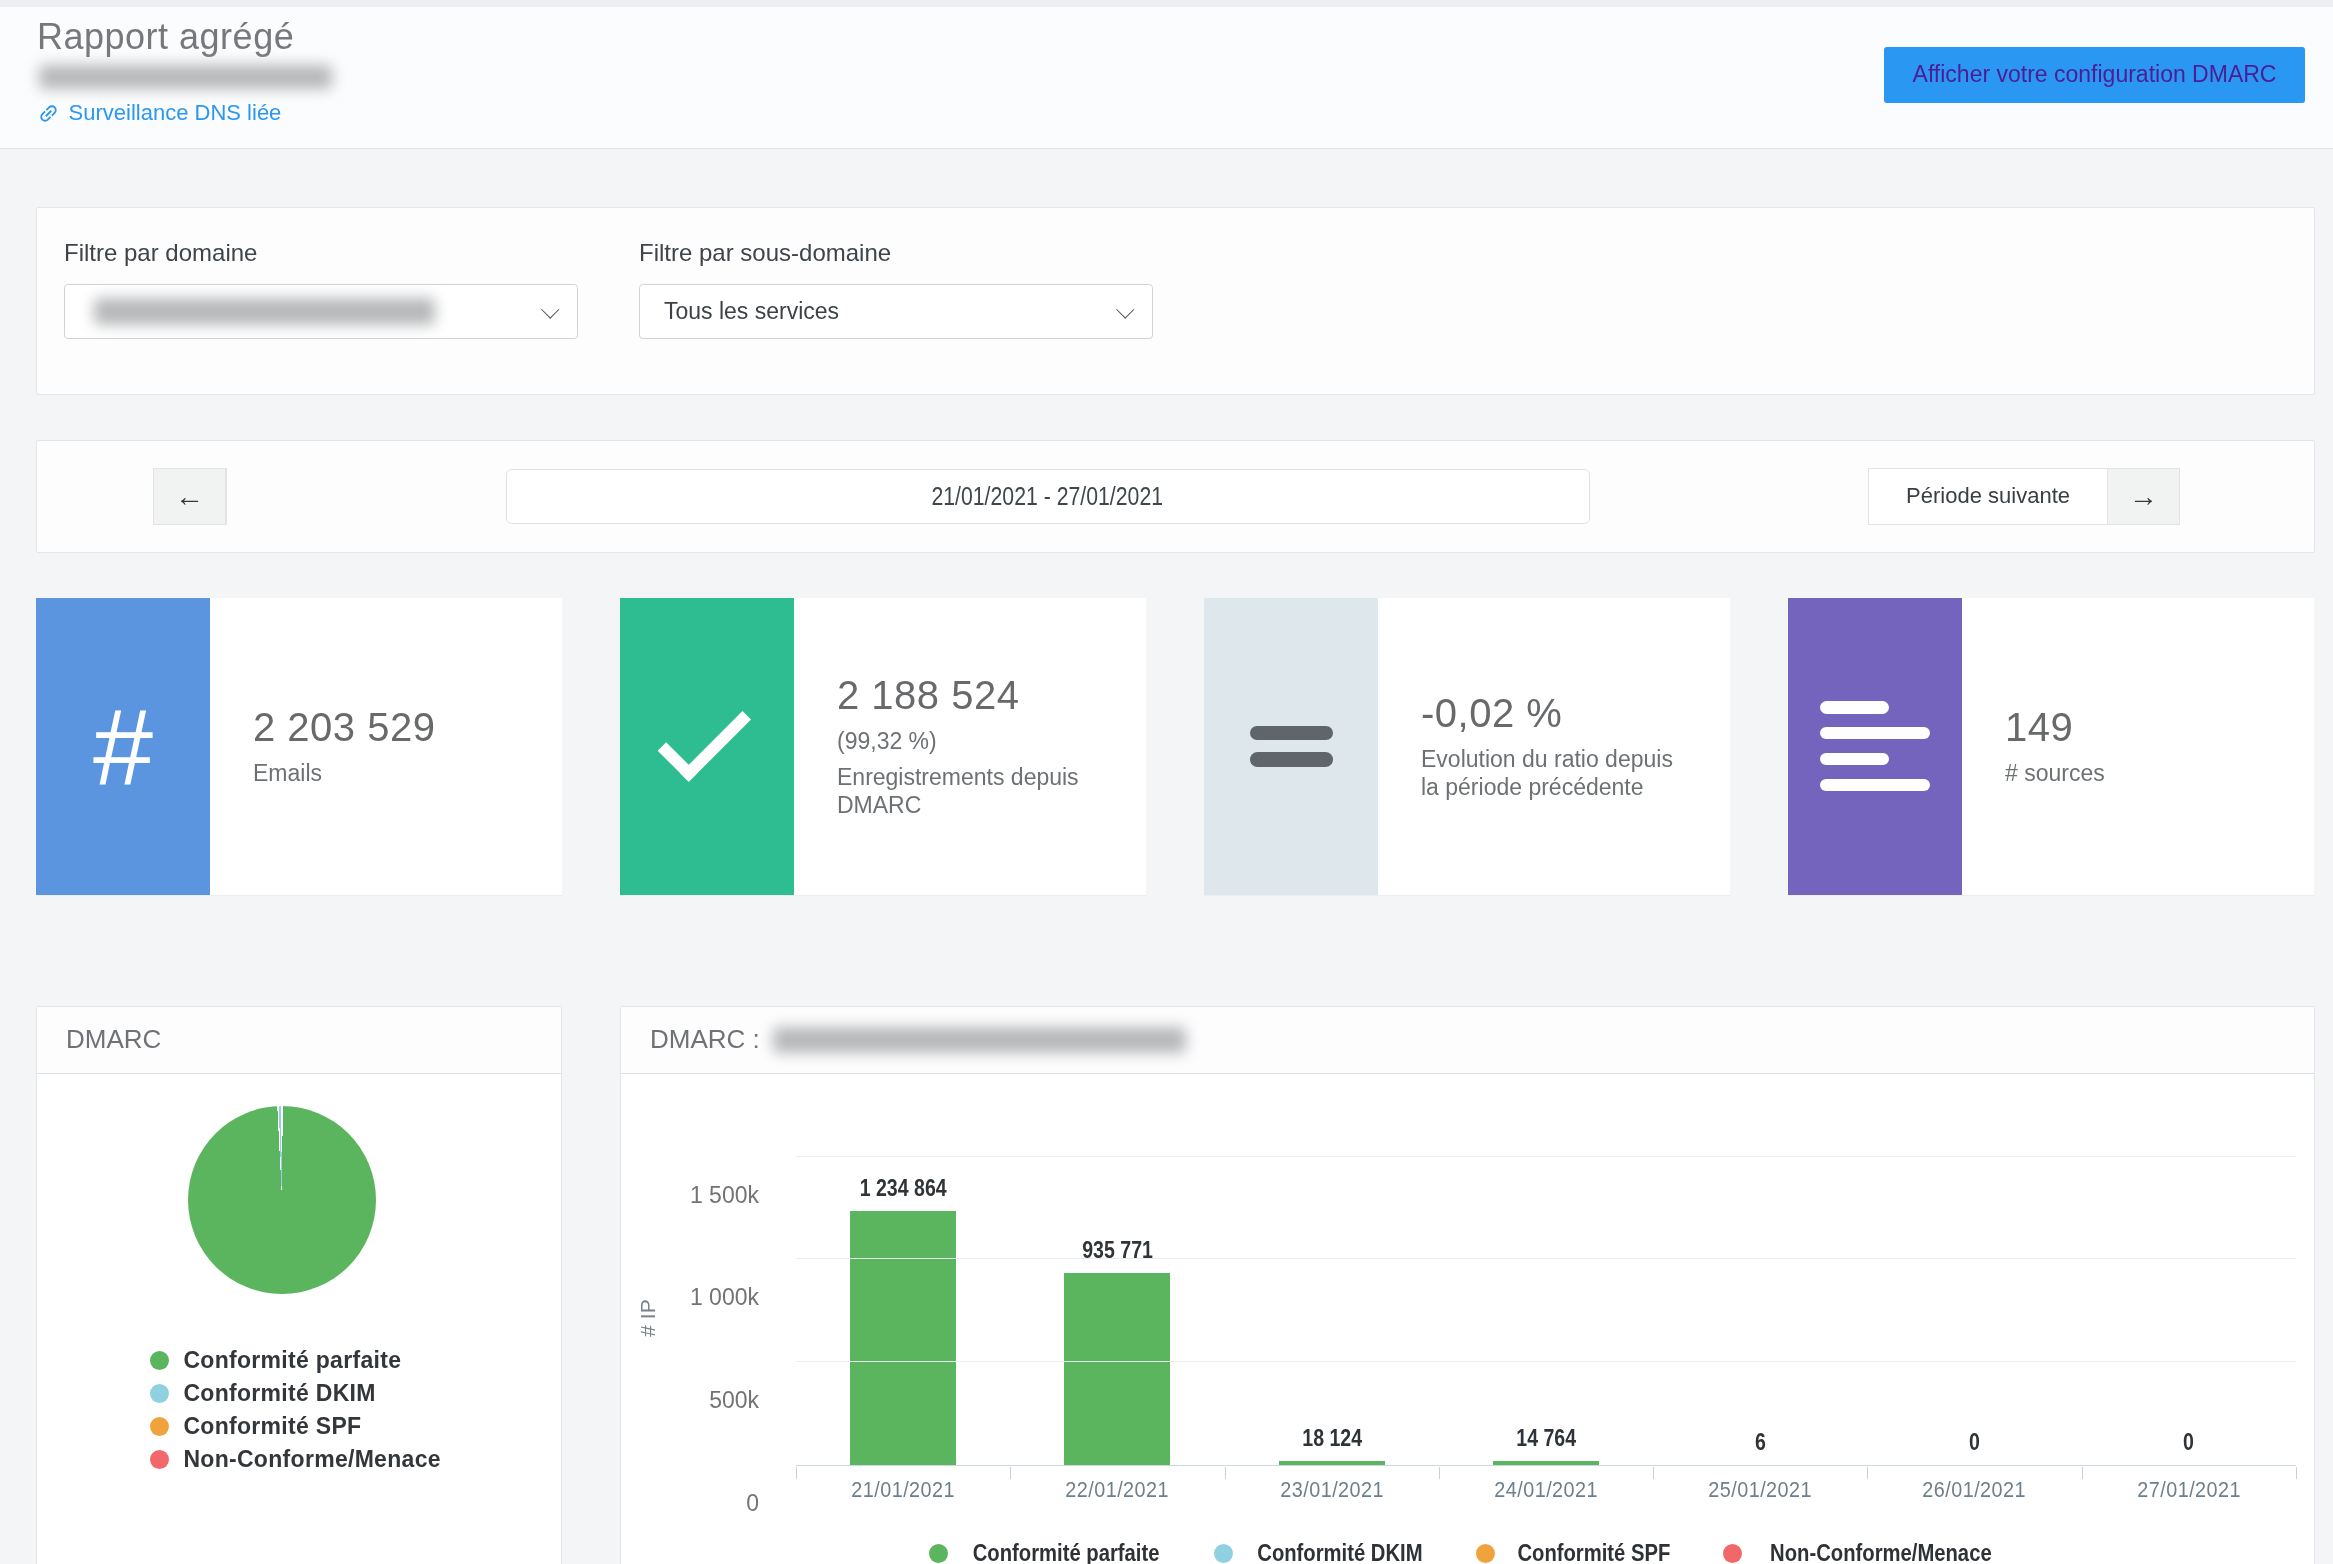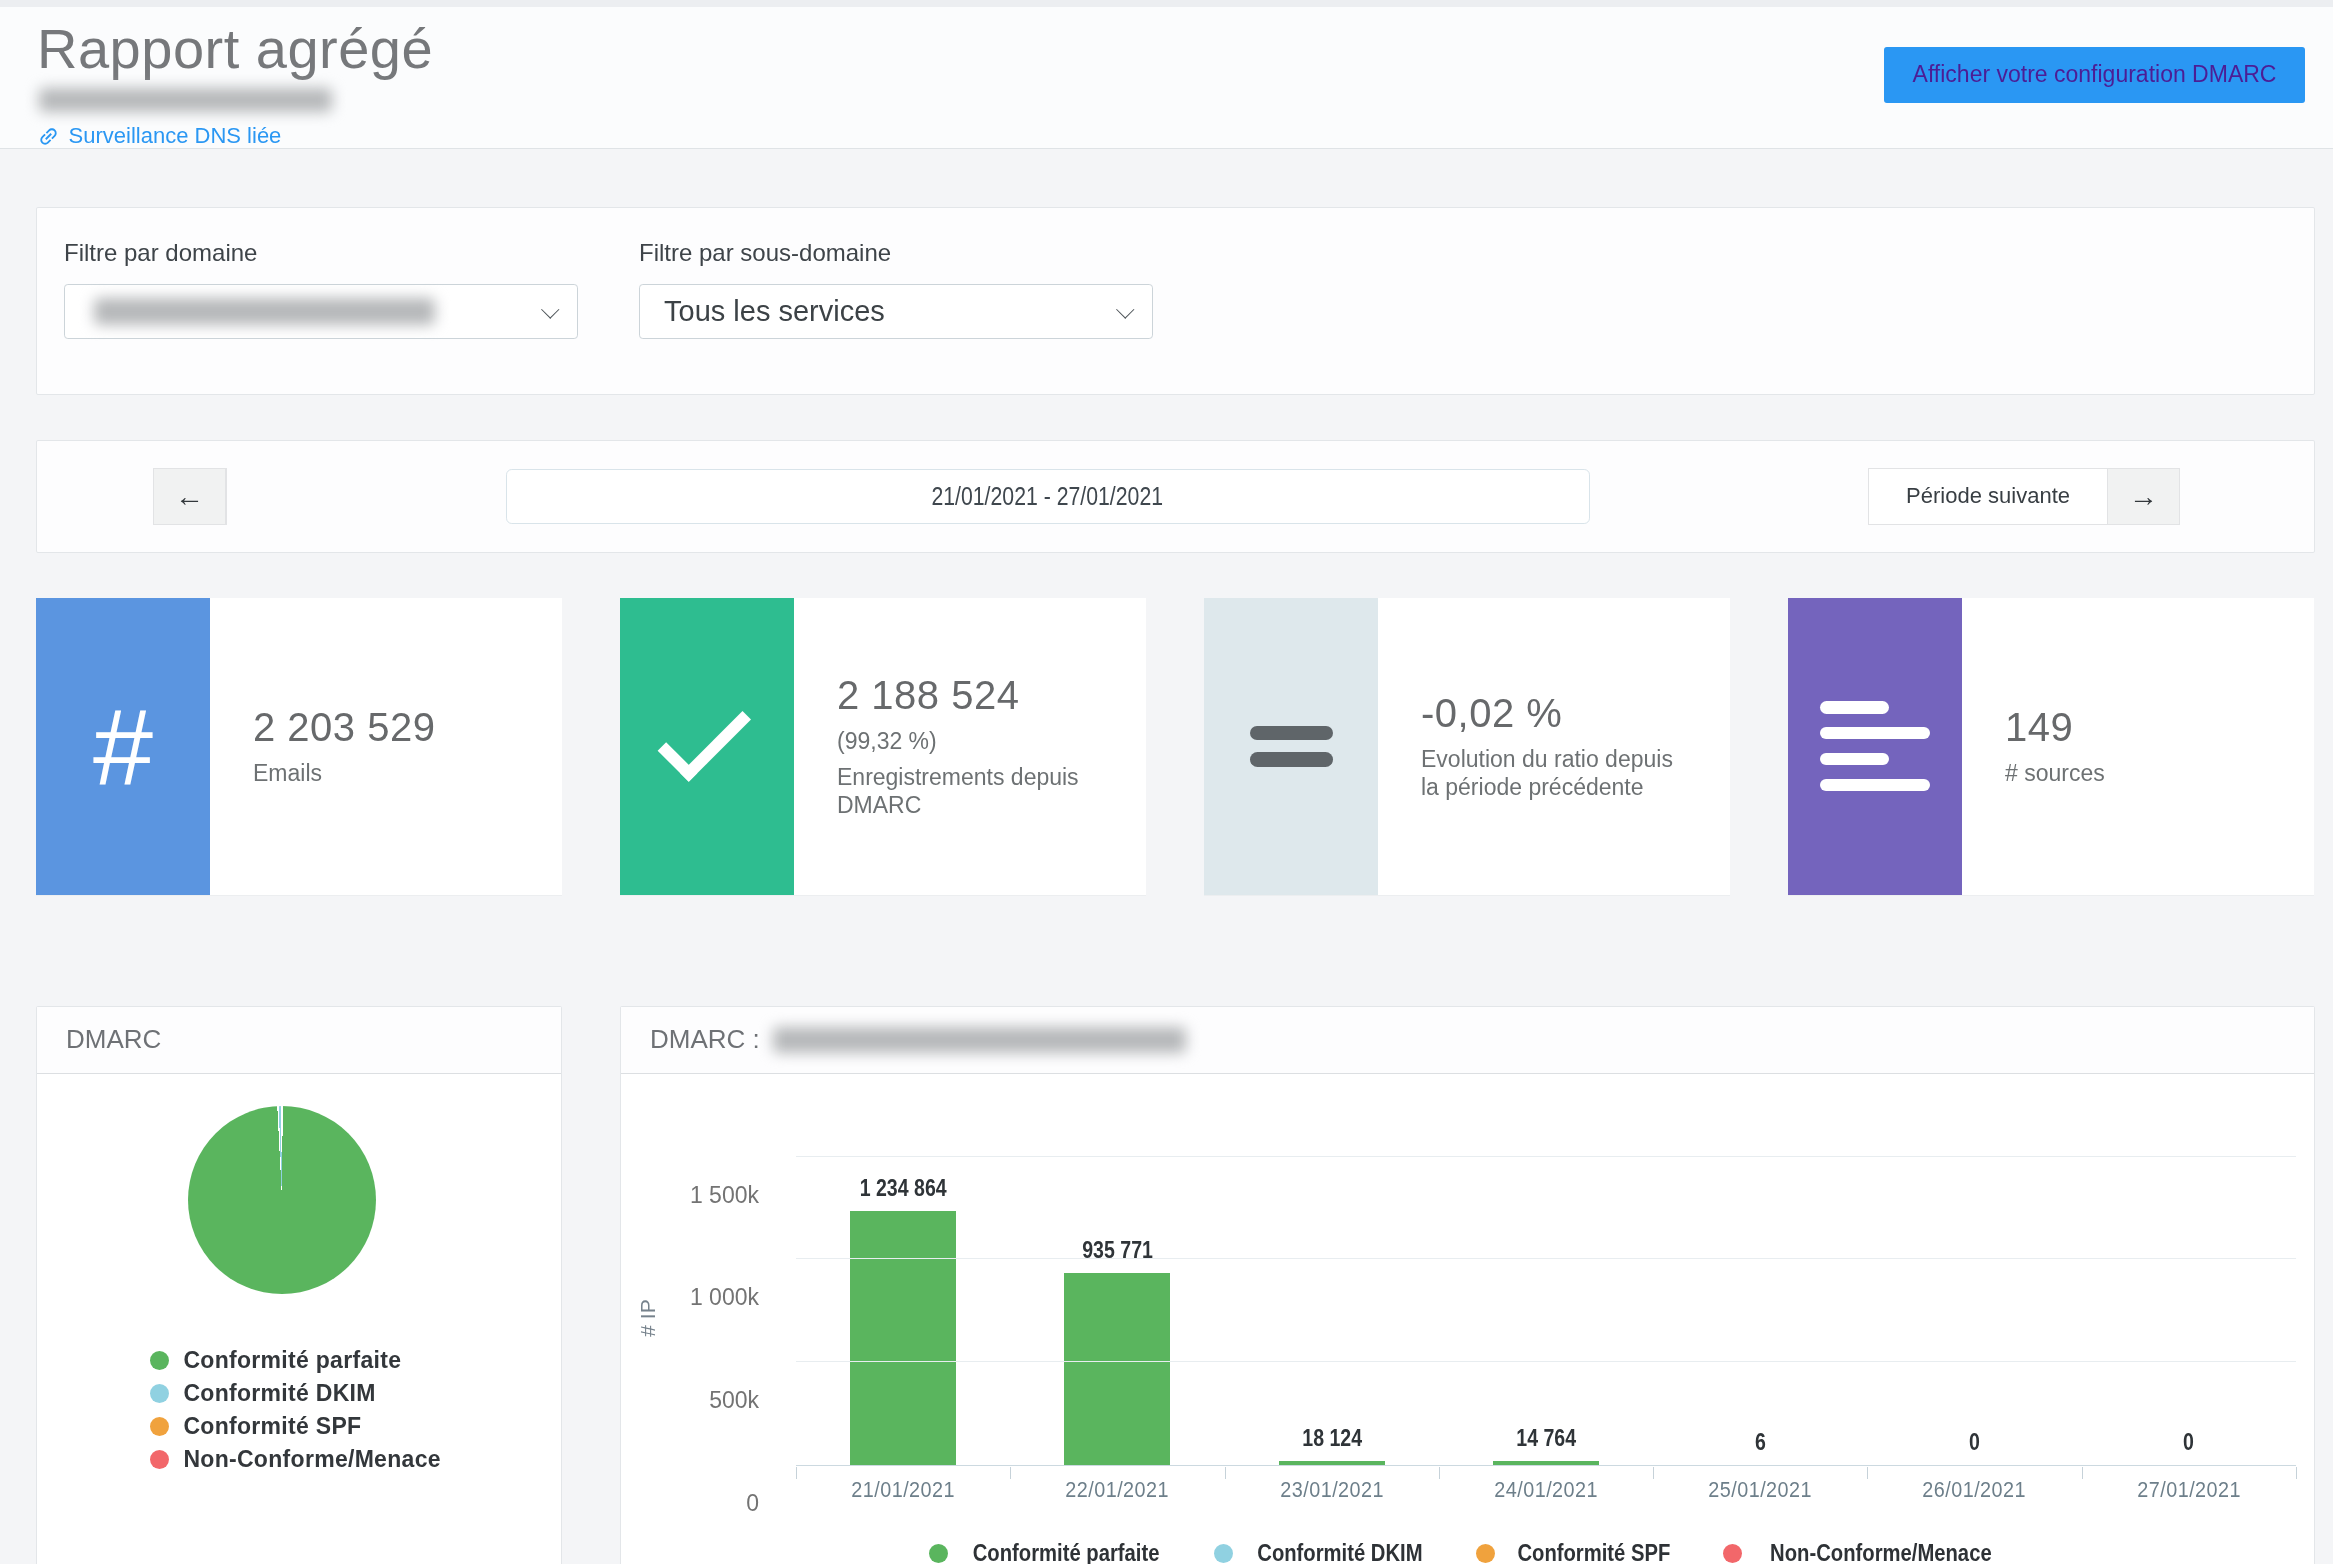--- a/index.html
+++ b/index.html
@@ -3,34 +3,34 @@
 <meta charset="utf-8">
 <style>
   * { margin:0; padding:0; box-sizing:border-box; }
   html,body { background:#f4f5f7; }
   body { font-family:"Liberation Sans", sans-serif; }
   .page { position:relative; width:2334px; height:1565px; overflow:hidden; background:#f4f5f7; }
 
   
   .top-strip { height:6.7px; background:#eceef1; }
   .page-header { position:relative; background:#fbfcfd; height:142px; border-bottom:1px solid #dfe3e6; padding:9.6px 29px 0 37px; }
-  .page-title { font-size:56px; font-weight:400; color:#76787b; letter-spacing:0.5px; }
+  .page-title { font-size:36px; font-weight:400; color:#76787b; letter-spacing:0.5px; }
   .blur-chip { background:#b6b8ba; border-radius:4.8px; filter:blur(6.7px); }
   .subtitle-blur { width:293px; height:24px; margin-top:6.7px; margin-left:1.9px; }
   .dns-link { display:inline-flex; align-items:center; gap:8.6px; margin-top:11.5px; color:#2a97f3; font-size:22px; cursor:pointer; text-decoration:none; }
   .dns-link svg { width:23px; height:23px; transform:rotate(-45deg); }
   .primary-btn { position:absolute; right:29px; top:40px; width:421px; height:56px; background:#2a97f3; color:#4c1d95; border:none; border-radius:2.9px; font-size:23px; font-family:inherit; cursor:pointer; }
 
   
   .panel { background:#fdfdfe; border:1px solid #e3e6e9; border-radius:1.9px; }
 
   
   .filter-panel { margin:58px 19px 0 36px; width:2279px; height:188px; padding:31px 27px 0 27px; display:flex; gap:61px; }
   .filter-group label { display:block; font-size:24px; color:#3e4449; margin-bottom:17.3px; }
-  .select { position:relative; width:514px; height:55px; background:#fff; border:1px solid #ccd4d9; border-radius:3.8px; display:flex; align-items:center; padding:0 48px 0 24px; cursor:pointer; font-size:29px; color:#3c4246; }
+  .select { position:relative; width:514px; height:55px; background:#fff; border:1px solid #ccd4d9; border-radius:3.8px; display:flex; align-items:center; padding:0 48px 0 24px; cursor:pointer; font-size:23px; color:#3c4246; }
   .select-blur { width:341px; height:27px; margin-left:4.8px; }
   .chevron { position:absolute; right:21px; top:18px; width:12.5px; height:12.5px; border-right:1.9px solid #4a5155; border-bottom:1.9px solid #4a5155; transform:rotate(45deg); }
 
   
   .period-panel { margin:45px 19px 0 36px; width:2279px; height:113px; display:flex; align-items:center; }
   .btn-group { display:flex; height:57px; border:1px solid #e2e3e5; background:#fff; }
   .btn-group .arrow-box { width:72px; display:flex; align-items:center; justify-content:center; background:#f1f2f2; font-size:29px; color:#33383c; cursor:pointer; }
   .btn-group.prev .arrow-box { border-right:1px solid #e2e3e5; }
   .btn-group.next .arrow-box { border-left:1px solid #e2e3e5; }
   .btn-group .label-btn { border:none; background:#fff; font-family:inherit; font-size:22px; color:#383e43; padding:0 37px; cursor:pointer; }

